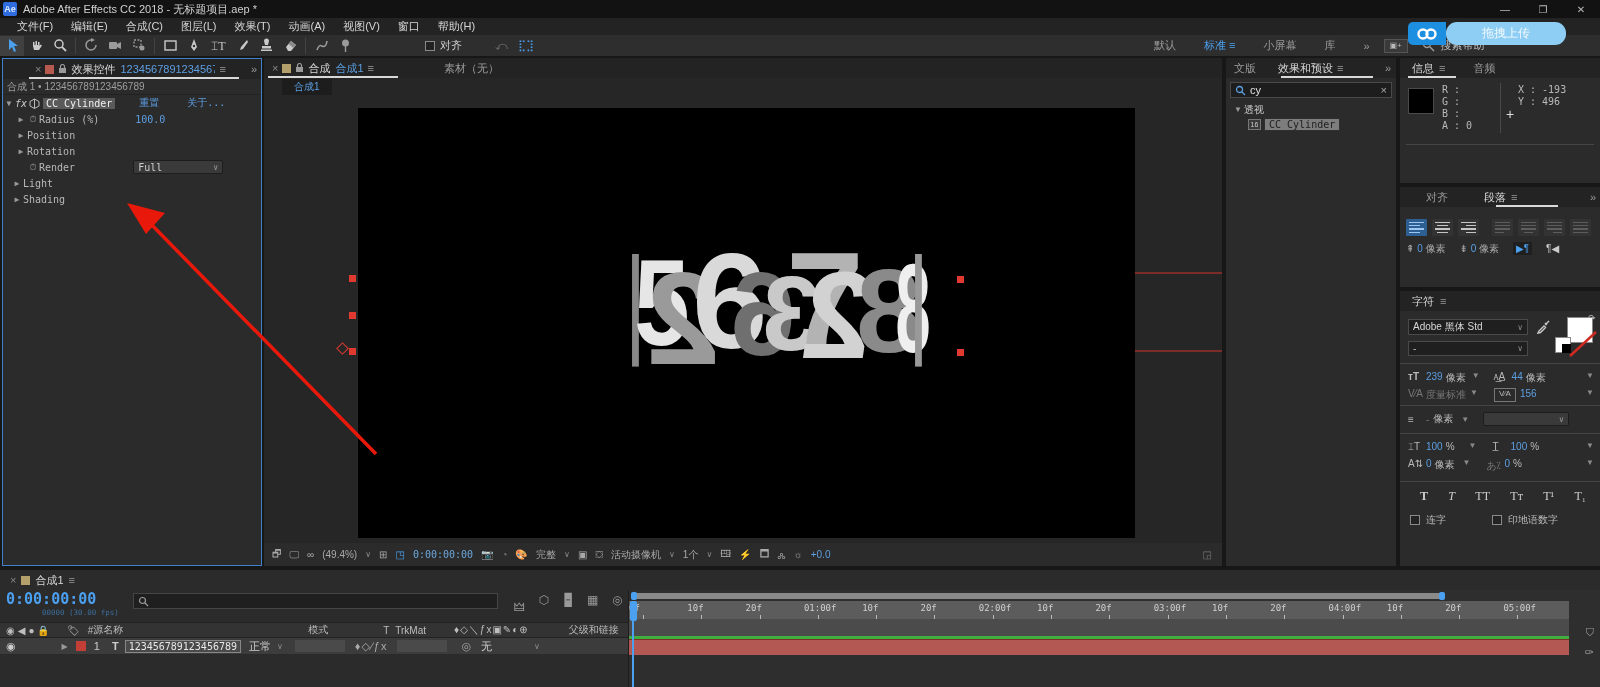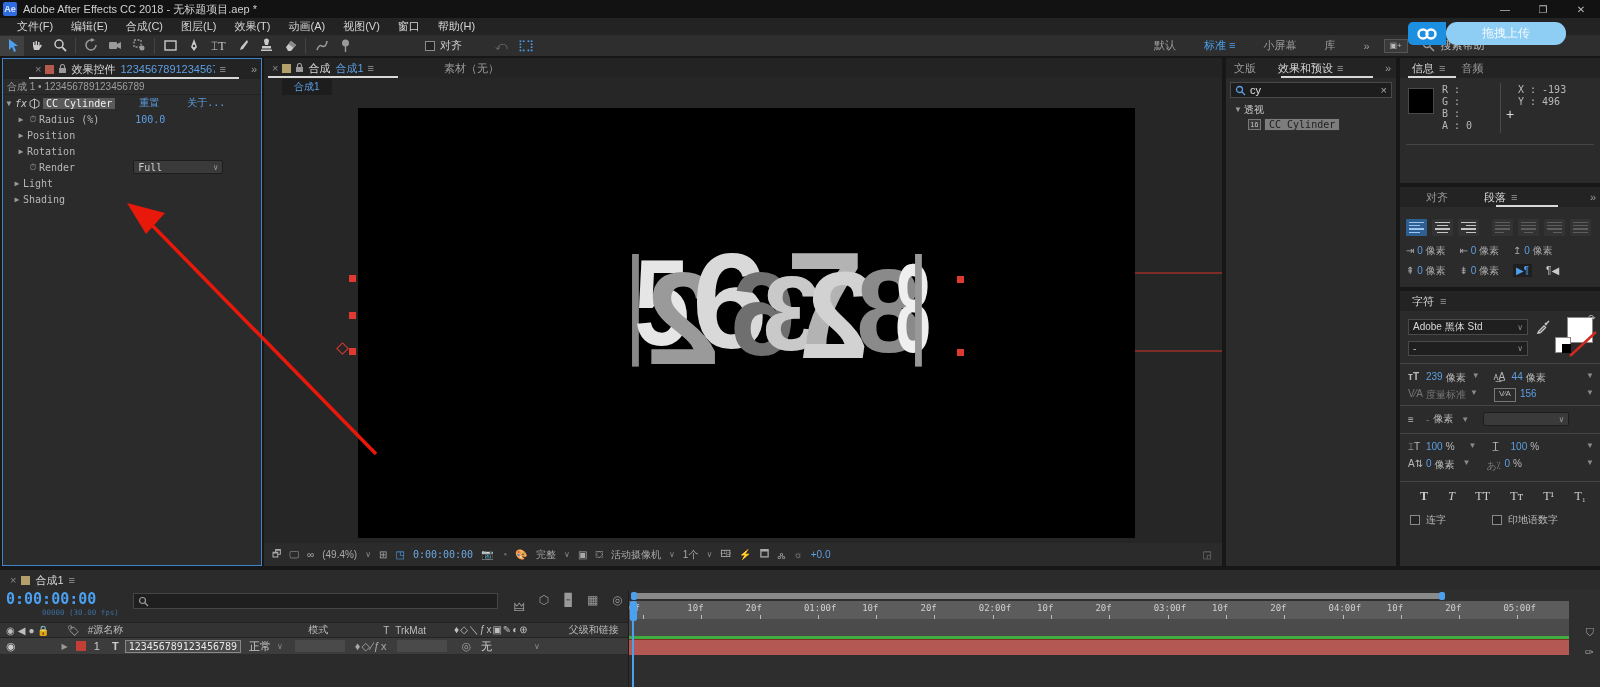--- a/index.html
+++ b/index.html
@@ -372,21 +372,21 @@
   <div style="display:flex; align-items:center; height:15px; padding-left:22px;">
     <span style="width:13px; height:11px; background:#3a3a3a; border:1px solid #777; color:#ccc; font-size:7px; display:inline-flex; align-items:center; justify-content:center;">16</span>
     <span class="mono" style="background:#7d7d7d; color:#1e1e1e; font-size:10px; padding:0 4px; margin-left:4px; outline:1px dotted #333;">CC Cylinder</span>
   </div>
 </div>
 
 <div class="panel" style="left:1400px; top:58px; width:200px; height:125px;">
   <div class="ptabs">
     <span class="ptab-active" style="margin-left:12px;">信息</span>
     <span style="margin-left:5px; color:#9a9a9a;">≡</span>
-    <span style="margin-left:16px;">音频</span>
+    <span style="margin-left:28px;">音频</span>
     <div class="underline" style="left:8px; width:48px;"></div>
   </div>
   <div class="abs" style="left:8px; top:30px; width:26px; height:26px; background:#000; border:1px solid #4a4a4a;"></div>
   <div class="abs mono" style="left:42px; top:26px; font-size:10px; line-height:12px; color:#b9b9b9;">
     <div>R :</div>
       <div>G :</div>
       <div>B :</div>
       <div>A : 0</div>
   </div>
   <div class="abs" style="left:100px; top:25px; width:1px; height:50px; background:#4a4a4a;"></div>
@@ -442,25 +442,20 @@
         <i></i>
         <i></i>
         <i style="width:60%; margin-left:auto;"></i>
       </span>
     <span class="alignbtn off">
         <i></i>
         <i></i>
         <i></i>
         <i></i>
       </span>
-  </div>
-  <div style="display:flex; padding:8px 6px 0 6px; gap:14px; font-size:10px; color:#a9a9a9;">
-    <span>⇥ <span class="blue">0</span> <span>像素</span></span>
-    <span>⇤ <span class="blue">0</span> <span>像素</span></span>
-    <span>↥ <span class="blue">0</span> <span>像素</span></span>
   </div>
   <div style="display:flex; padding:6px 6px 0 6px; gap:14px; font-size:10px; color:#a9a9a9; align-items:center;">
     <span>⇞ <span class="blue">0</span> <span>像素</span></span>
     <span>⇟ <span class="blue">0</span> <span>像素</span></span>
     <span style="background:#1f1f1f; padding:1px 3px; color:#4ba0f0;">▶<span>¶</span></span>
     <span style="color:#c9c9c9;"><span>¶</span>◀</span>
   </div>
 </div>
 
 <div class="panel" style="left:1400px; top:291px; width:200px; height:275px;">

